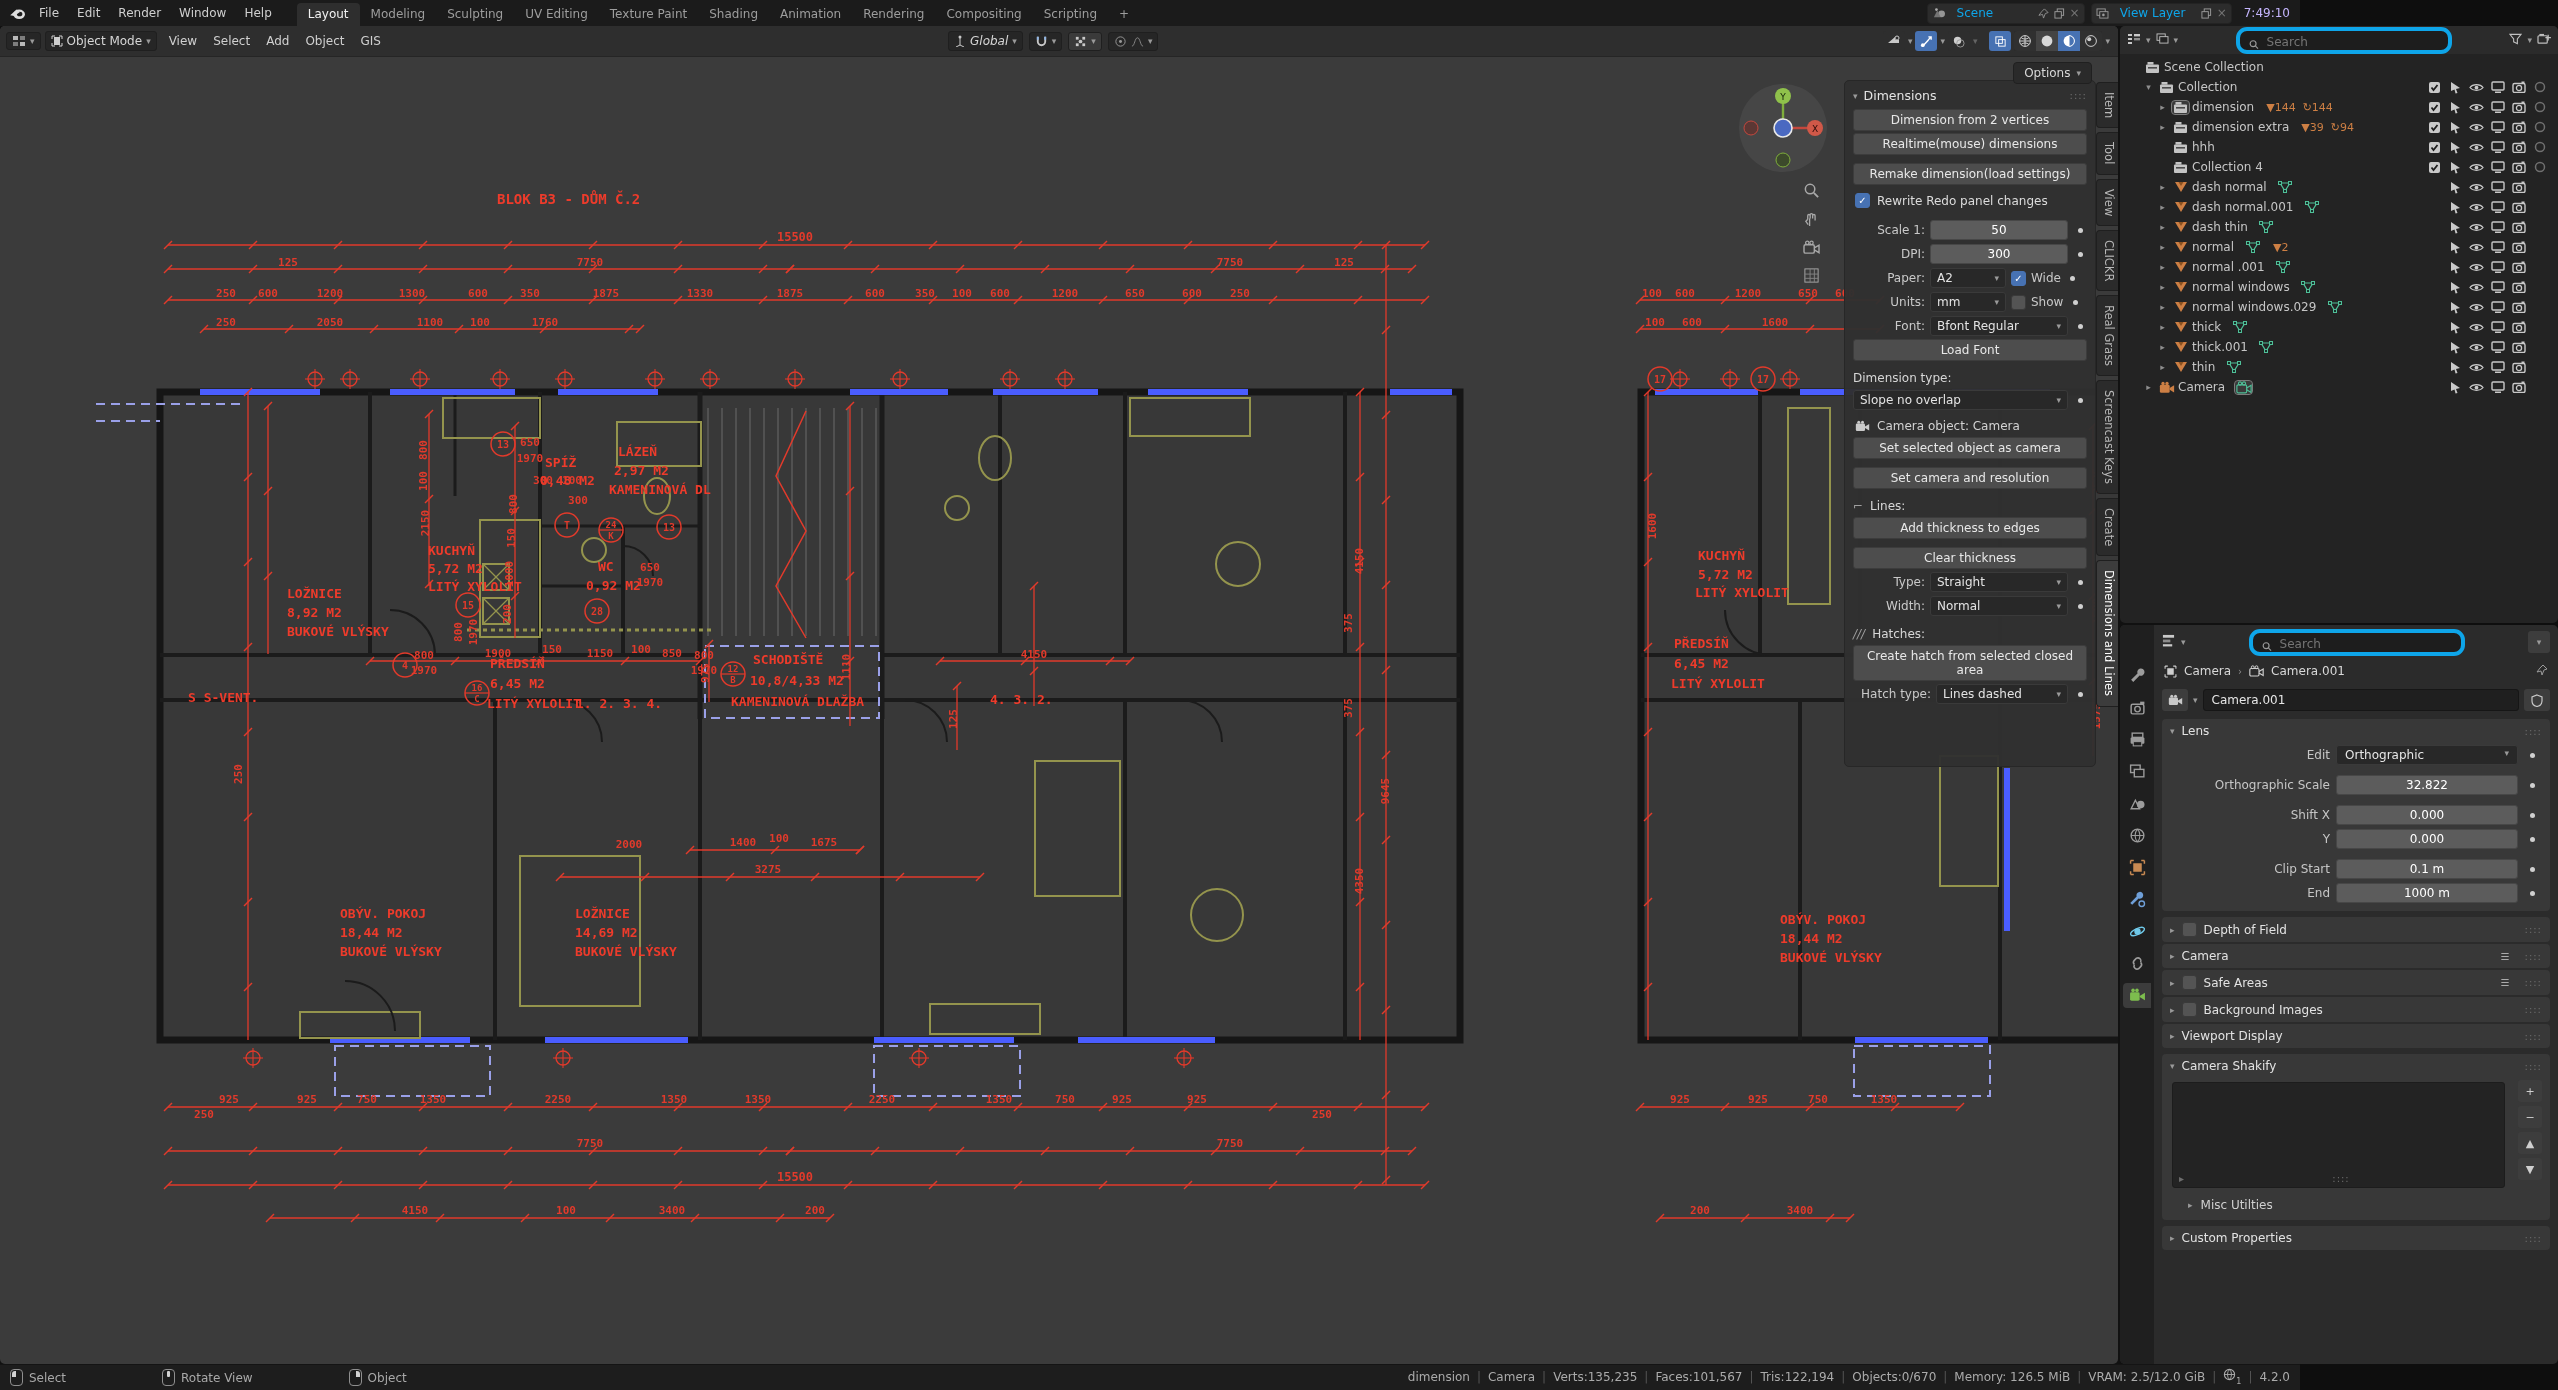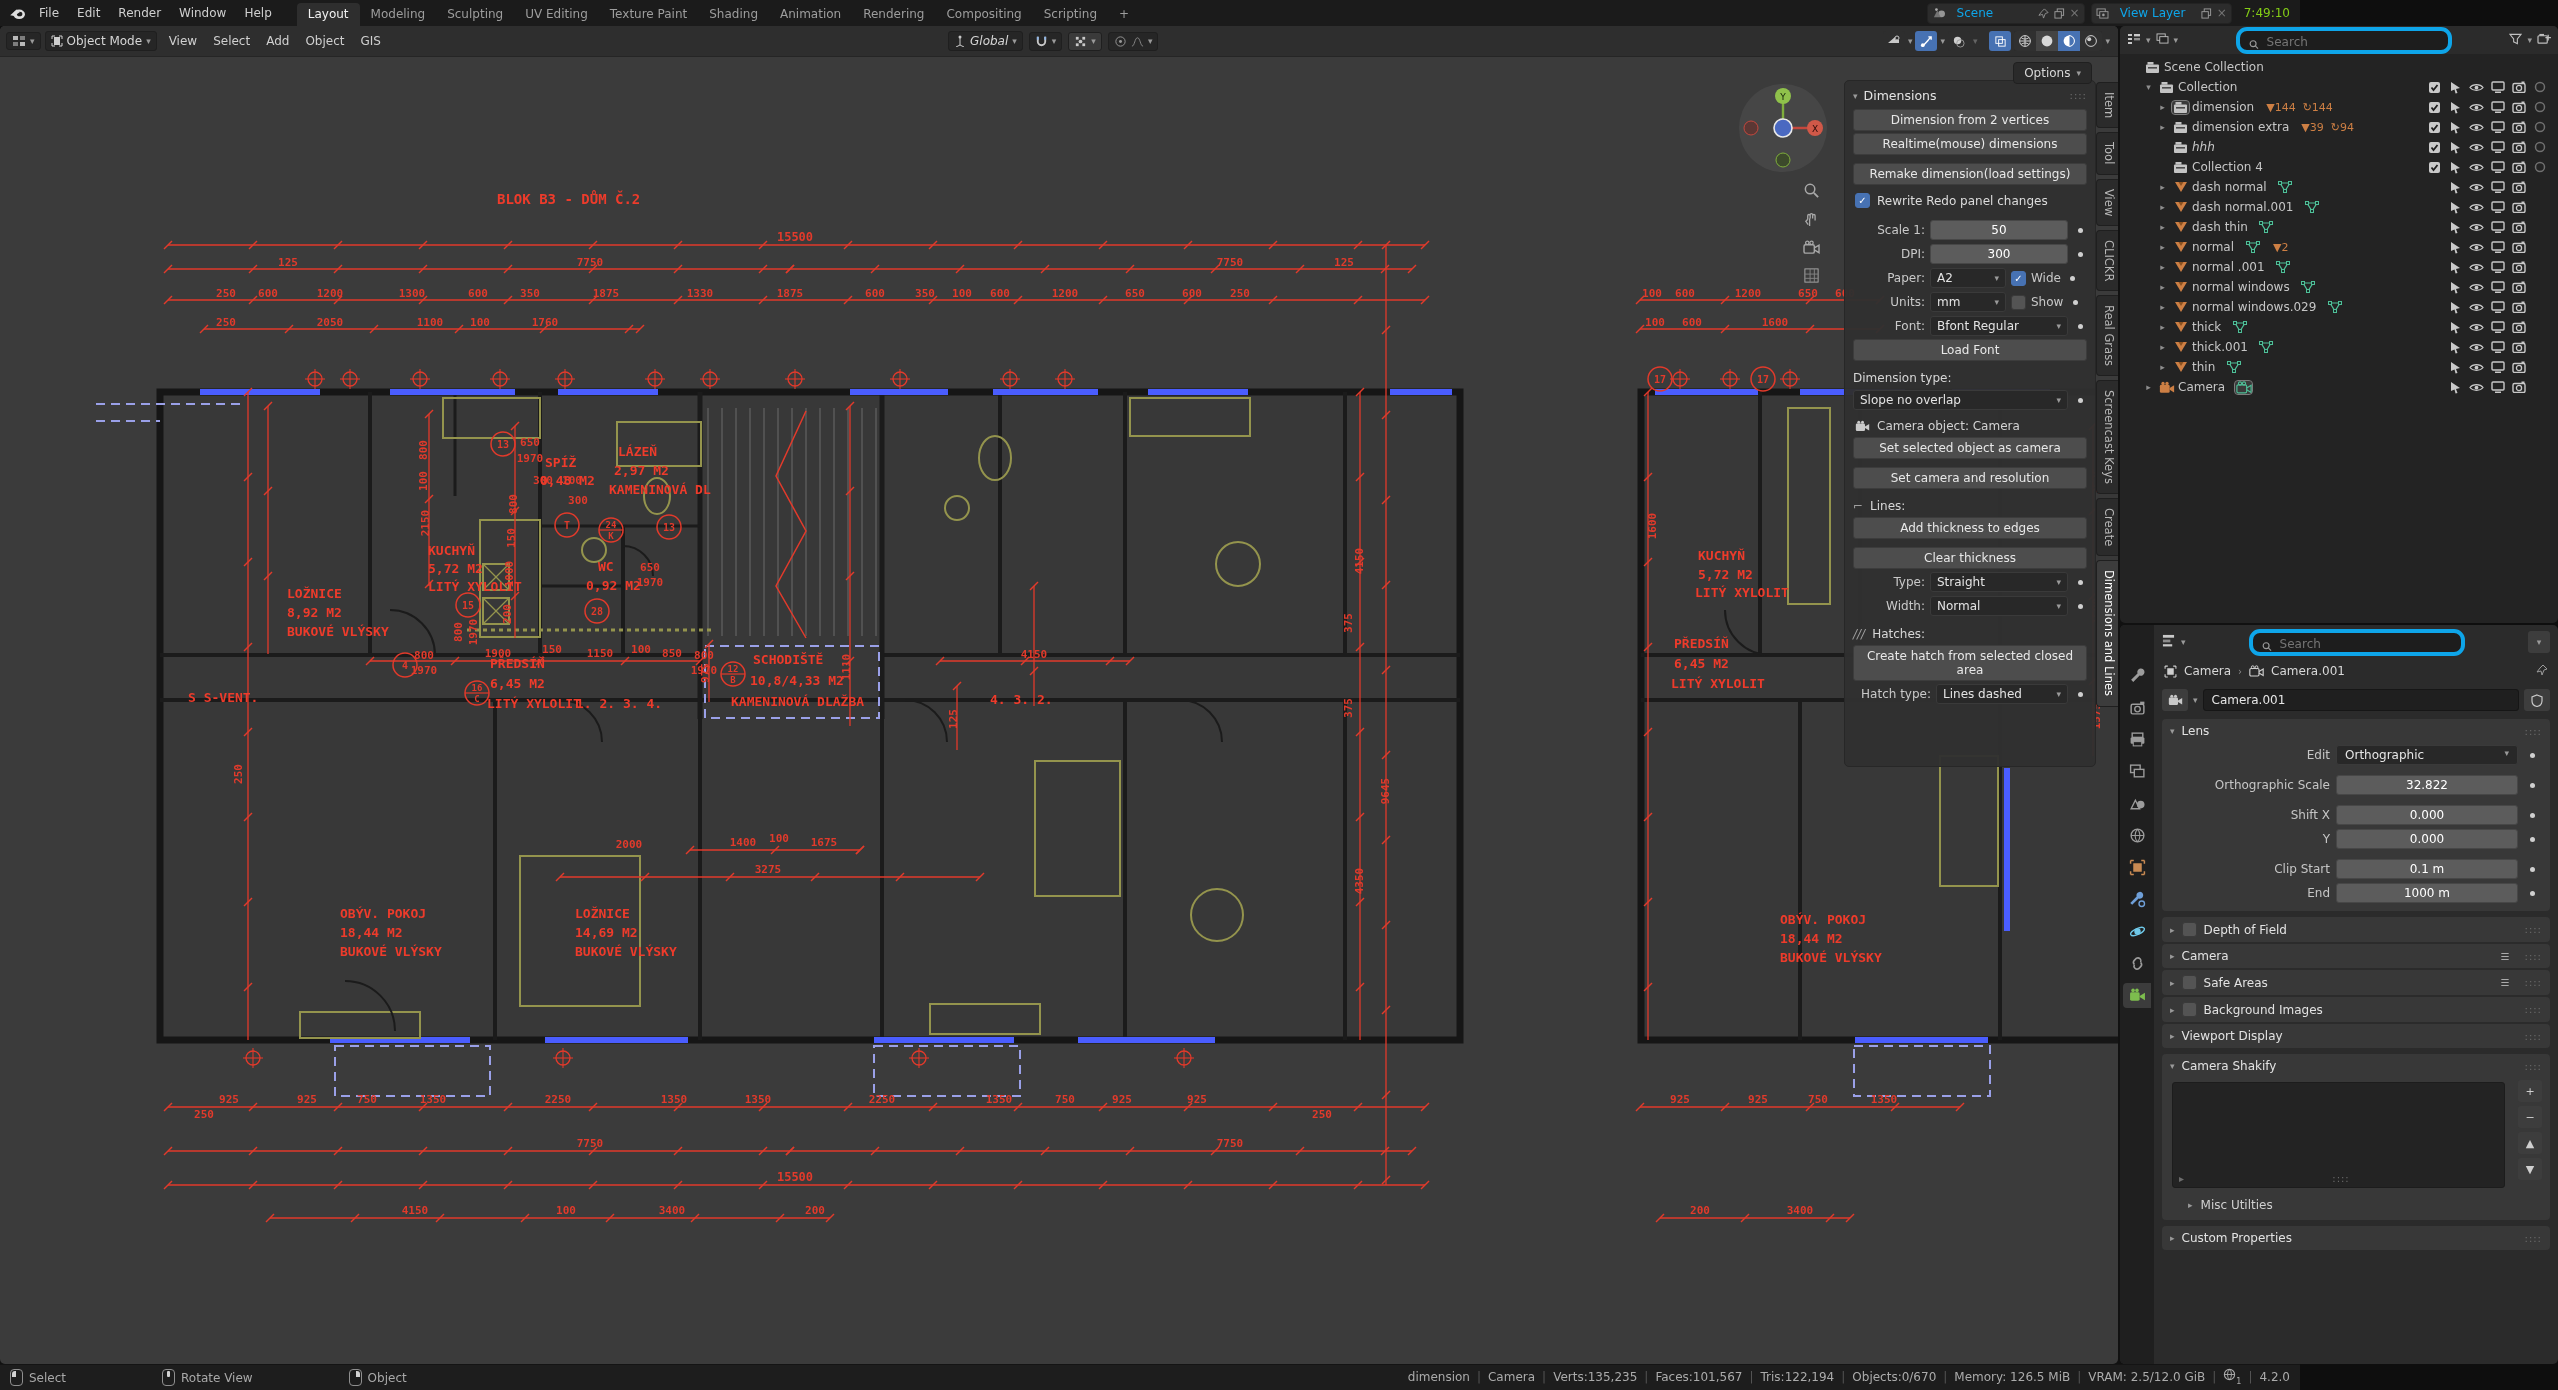--- a/index.html
+++ b/index.html
@@ -12,21 +12,21 @@
   .logo{width:22px;height:18px;display:flex;align-items:center;justify-content:center;}
   .menus{display:flex;align-items:center;}
   .menus .mi{padding:3px 9px;color:#cfcfcf;border-radius:3px;cursor:default;}
   .workspaces{display:flex;align-items:flex-end;margin-left:14px;height:26px;}
   .ws{padding:4px 11px 5px;color:#9d9d9d;font-size:12px;border-radius:4px 4px 0 0;}
   .ws.active{background:#2e2e2e;color:#f1f1f1;}
   .top-right{margin-left:auto;display:flex;align-items:center;gap:6px;}
   .pillwidget{display:flex;align-items:center;background:#2c2c2c;border:1px solid #232323;border-radius:4px;height:19px;padding:0 4px;gap:5px;}
   .pillwidget .nm{color:#0ea5e9;padding:0 6px;min-width:70px;}
   .pillwidget .ico{opacity:.75;display:flex;}
-  .clock{color:#84cc16;margin:0 4px 0 6px;font-size:12px;}
+  .clock{color:#c4b5fd;margin:0 4px 0 6px;font-size:12px;}
 
   
   .main{flex:1;display:flex;min-height:0;gap:2px;background:#111;}
   .viewport{position:relative;width:2118px;flex:none;background:#3b3b3b;border-radius:5px;overflow:hidden;}
   .vheader{position:relative;height:30px;background:#2e2e2e;display:flex;align-items:center;padding:0 6px;gap:4px;z-index:30;border-bottom:1px solid #252525;}
   .vh-btn{display:flex;align-items:center;gap:4px;background:#2e2e2e;border-radius:3px;padding:2px 5px;color:#d6d6d6;}
   .vh-btn.box{background:#262626;border:1px solid #1f1f1f;}
   .vh-menu{padding:3px 8px;color:#d0d0d0;}
   .chev{font-size:9px;color:#9a9a9a;}
   .vh-center{position:absolute;left:948px;display:flex;align-items:center;gap:6px;font-style:italic;}
@@ -1286,21 +1286,21 @@
                     <rect x="9.5" y="0.5" width="3" height="2" fill="#c9c9c9"></rect>
                   </svg>
                 </span>
                 <span>
                   <svg width="12" height="12" viewBox="0 0 12 12">
                     <circle cx="6" cy="6" r="4.5" fill="none" stroke="#6f6f6f" stroke-width="1.5"></circle>
                   </svg>
                 </span>
               </div>
             </div>
-            <div class="ol-row" style="padding-left: 34px; font-style: italic;">
+            <div class="ol-row" style="padding-left: 34px;">
               <div class="ol-car"></div>
               <div class="ol-ico">
                 <svg width="15" height="13" viewBox="0 0 15 13">
                   <rect x="1" y="3.5" width="13" height="8.5" rx="1" fill="#c3c3c3"></rect>
                   <rect x="2.5" y="1" width="6" height="2.6" fill="#c3c3c3"></rect>
                   <rect x="3" y="6" width="9" height="1.6" fill="#4a4a4a"></rect>
                 </svg>
               </div>
               <div class="ol-lab">hhh</div>
               <div class="ol-tgl">

